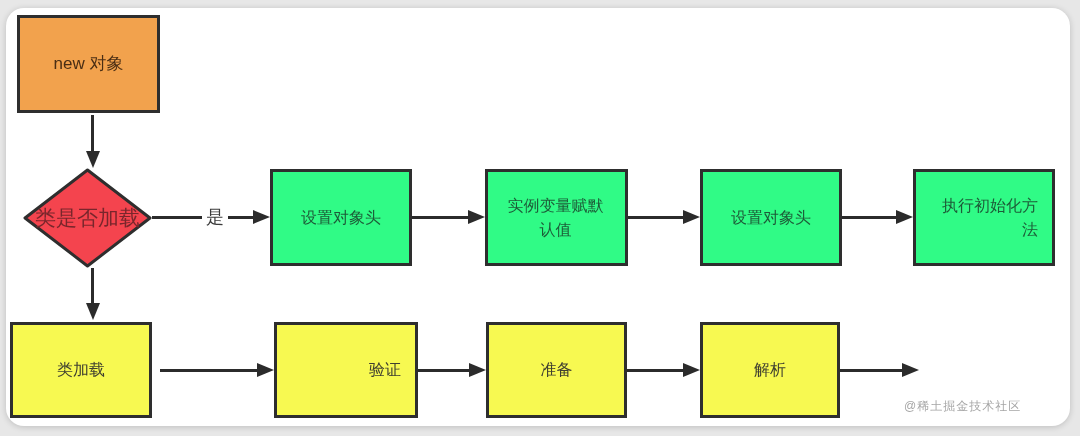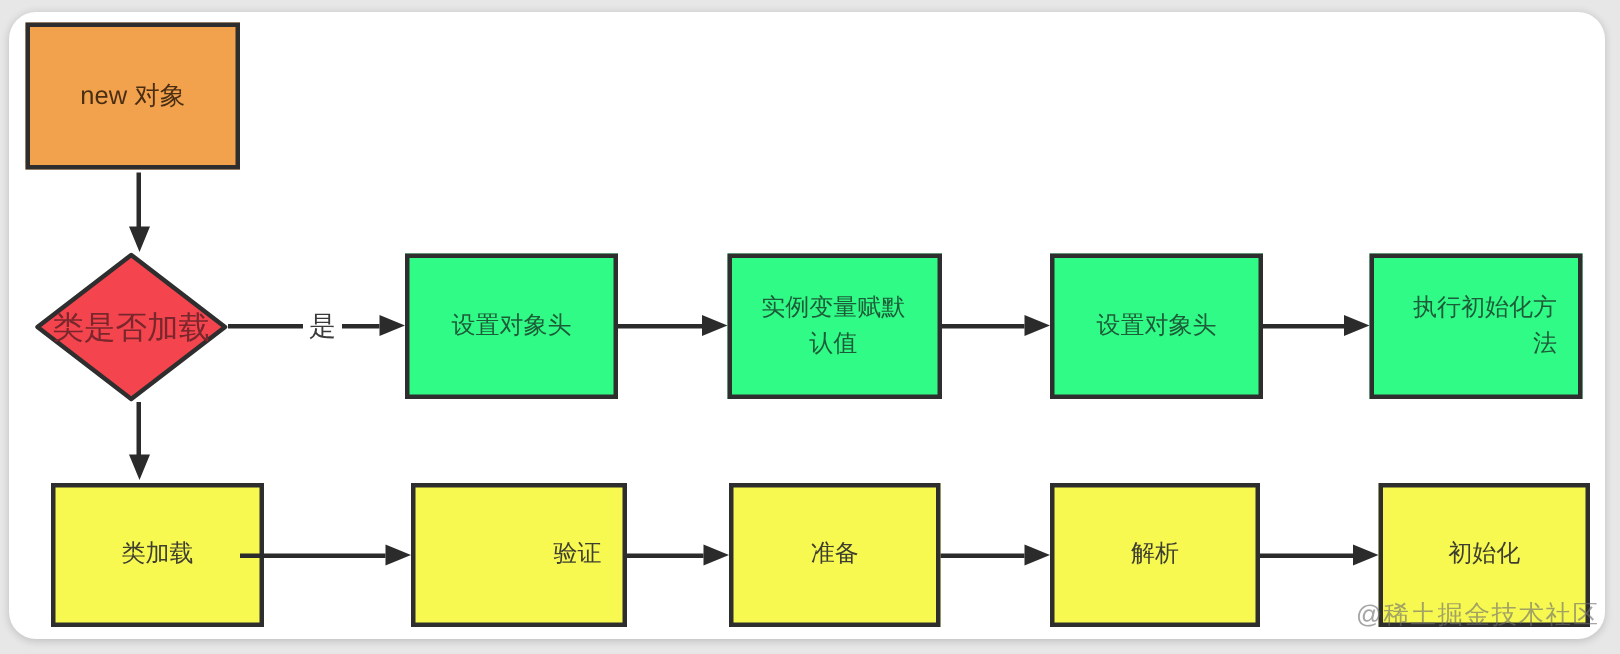--- a/index.html
+++ b/index.html
@@ -23,21 +23,21 @@
     padding:0 14px;color:#333;
   }
   .orange{background:#f2a24d;color:#4a2e14;font-size:17px;}
   .green{background:#30fb86;color:#1d5c38;}
   .yellow{background:#f7f951;color:#3f3f30;}
   .start{left:11px;top:7px;width:143px;height:98px;}
   .g1{left:264px;top:161px;width:142px;height:97px;}
   .g2{left:479px;top:161px;width:143px;height:97px;padding-left:12px;}
   .g3{left:694px;top:161px;width:142px;height:97px;justify-content:center;}
   .g4{left:907px;top:161px;width:142px;height:97px;text-align:right;}
-  .y1{left:28px;top:314px;width:142px;height:96px;}
+  .y1{left:4px;top:314px;width:142px;height:96px;}
   .y2{left:268px;top:314px;width:144px;height:96px;justify-content:flex-end;}
   .y3{left:480px;top:314px;width:141px;height:96px;}
   .y4{left:694px;top:314px;width:140px;height:96px;}
   .y5{left:913px;top:314px;width:141px;height:96px;}
 
   .diamond{position:absolute;left:17px;top:160px;width:129px;height:100px;}
   .diamond svg{position:absolute;left:0;top:0;}
   .diamond .dlabel{
     position:absolute;left:0;top:0;width:100%;height:100%;
     display:flex;align-items:center;justify-content:center;
@@ -52,21 +52,21 @@
   .ah-down{position:absolute;width:0;height:0;
     border-left:7px solid transparent;border-right:7px solid transparent;
     border-top:17px solid #2b2b2b;}
 
   .edge-label{
     position:absolute;background:#ffffff;color:#3a3a3a;
     font-size:18px;padding:0 4px;line-height:26px;
   }
   .watermark{
     position:absolute;left:898px;top:390px;
-    font-size:17px;color:rgba(110,110,110,0.62);
+    font-size:12px;color:rgba(110,110,110,0.62);
     letter-spacing:1px;white-space:nowrap;z-index:5;
   }
 </style>
 </head>
 <body>
 
 <div class="stage">
   <div class="card">
 
     <div class="node orange start">
@@ -117,23 +117,20 @@
     </div>
     <div class="node yellow y2">
       <span>验证</span>
     </div>
     <div class="node yellow y3">
       <span>准备</span>
     </div>
     <div class="node yellow y4">
       <span>解析</span>
     </div>
-    <div class="node yellow y5">
-      <span>初始化</span>
-    </div>
 
     <div class="hline" style="left:154px;top:361px;width:97px;"></div>
     <div class="ah-right" style="left:251px;top:355px;"></div>
 
     <div class="hline" style="left:412px;top:361px;width:51px;"></div>
     <div class="ah-right" style="left:463px;top:355px;"></div>
 
     <div class="hline" style="left:621px;top:361px;width:56px;"></div>
     <div class="ah-right" style="left:677px;top:355px;"></div>
 

